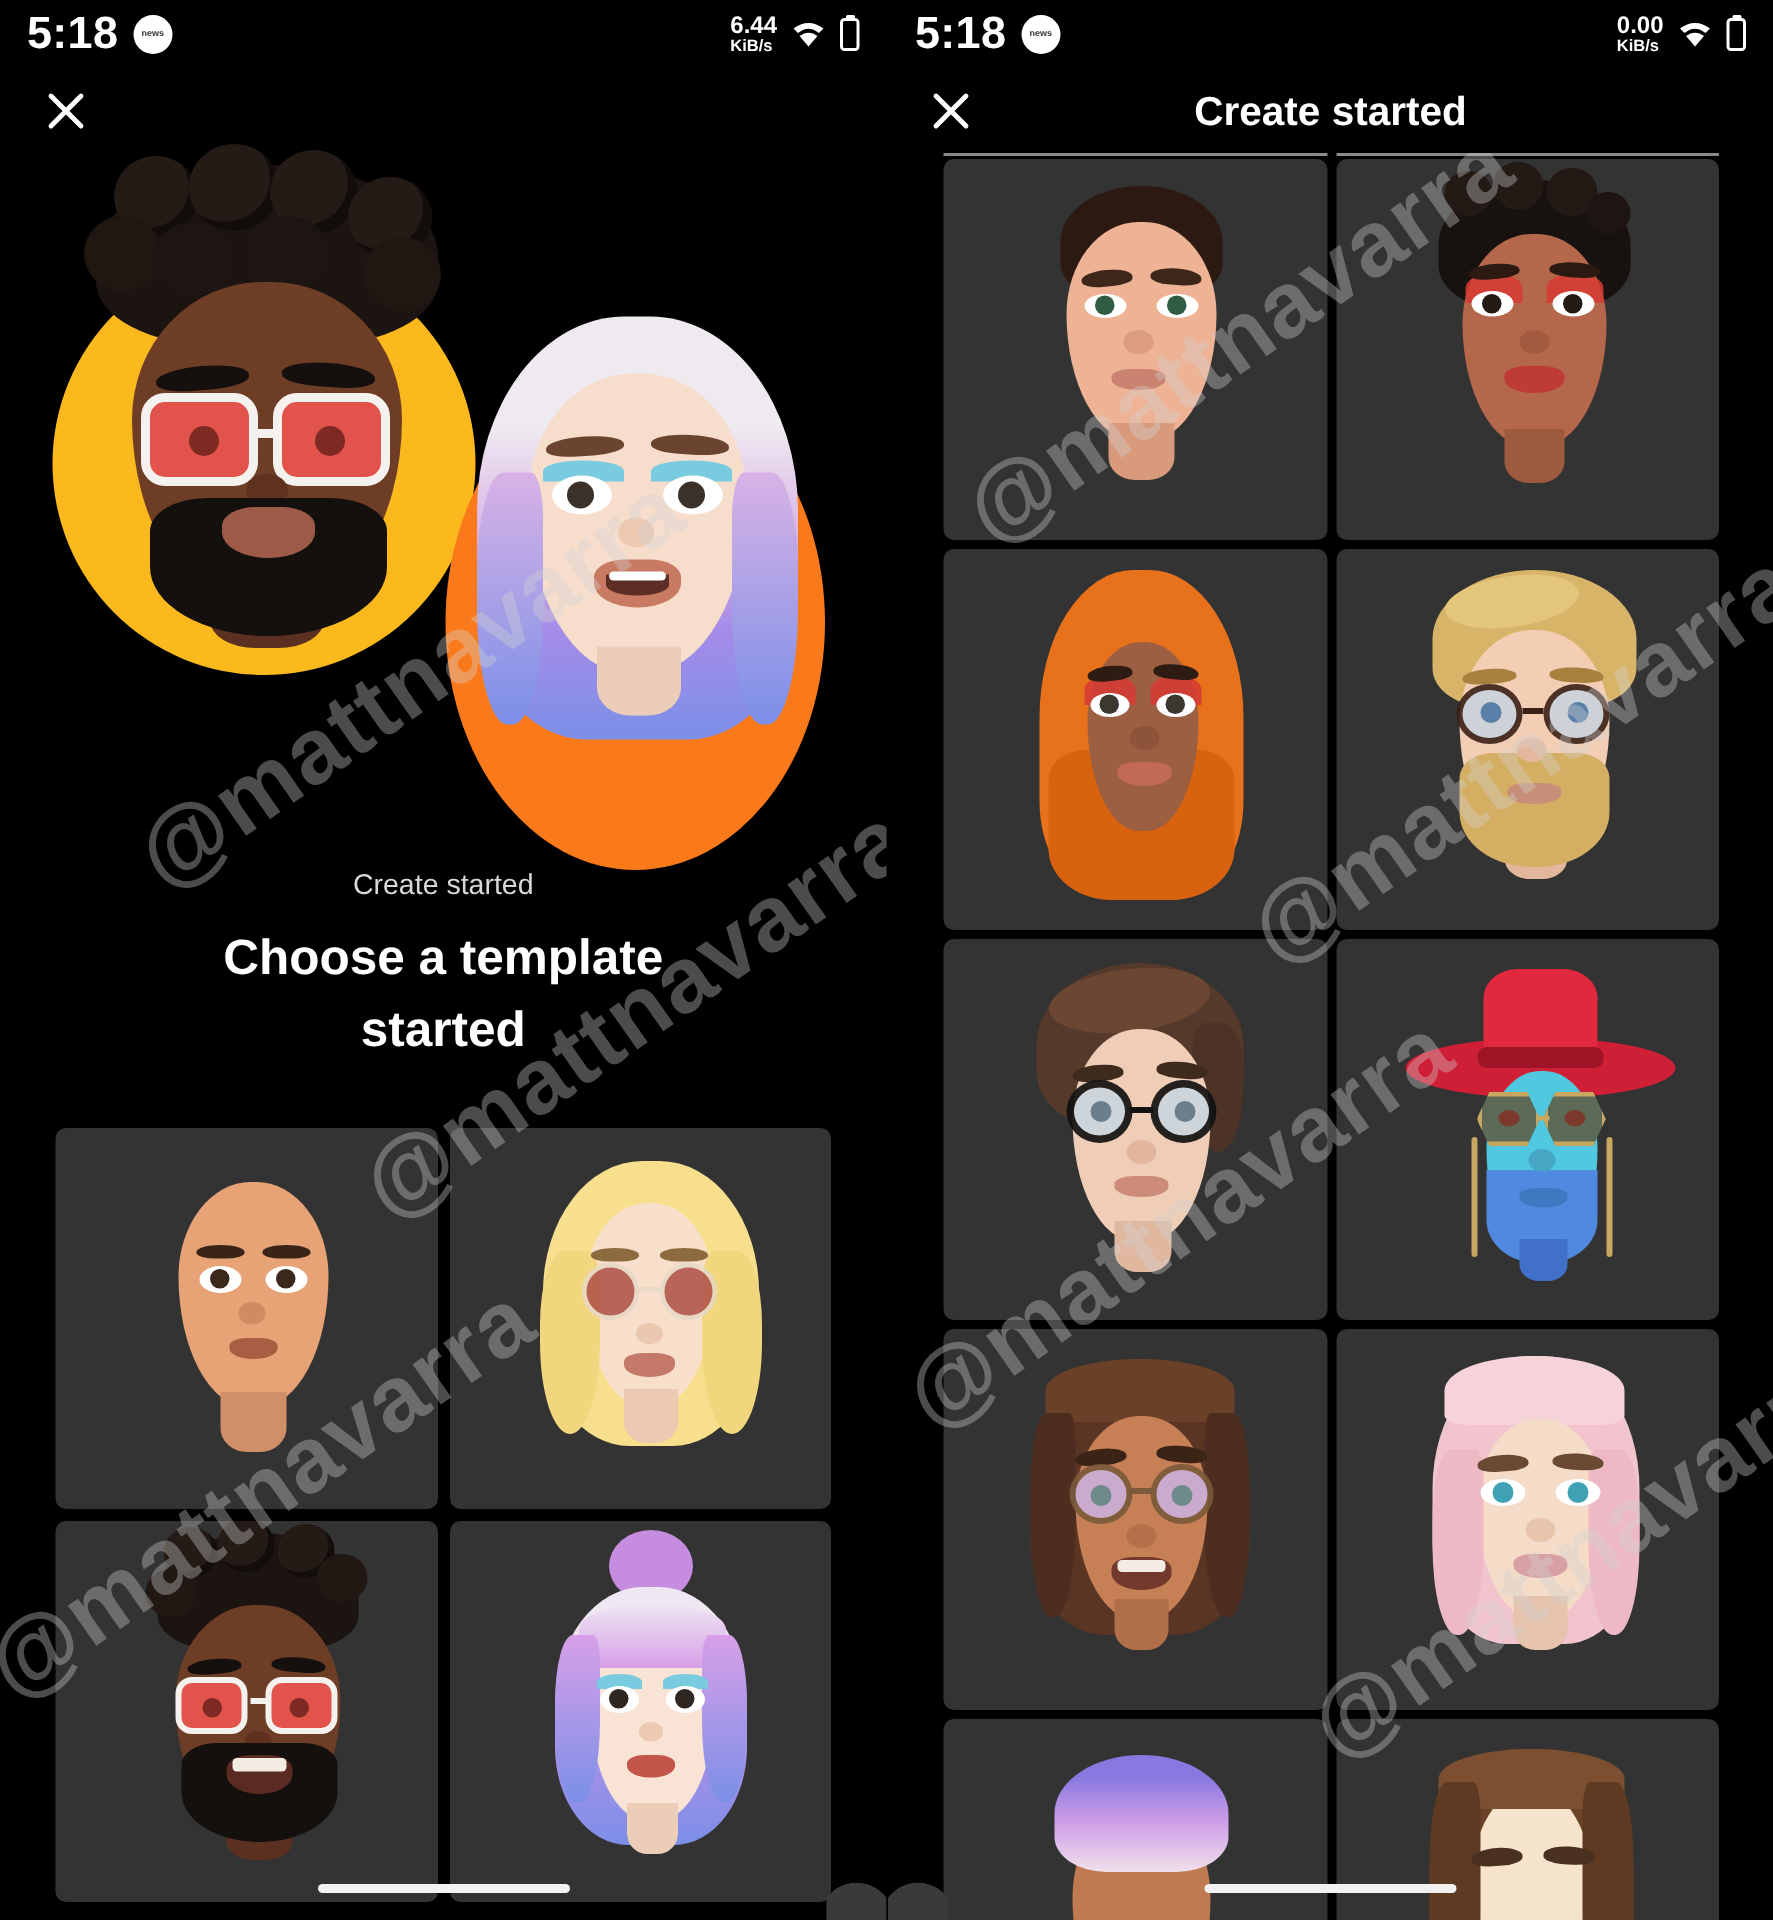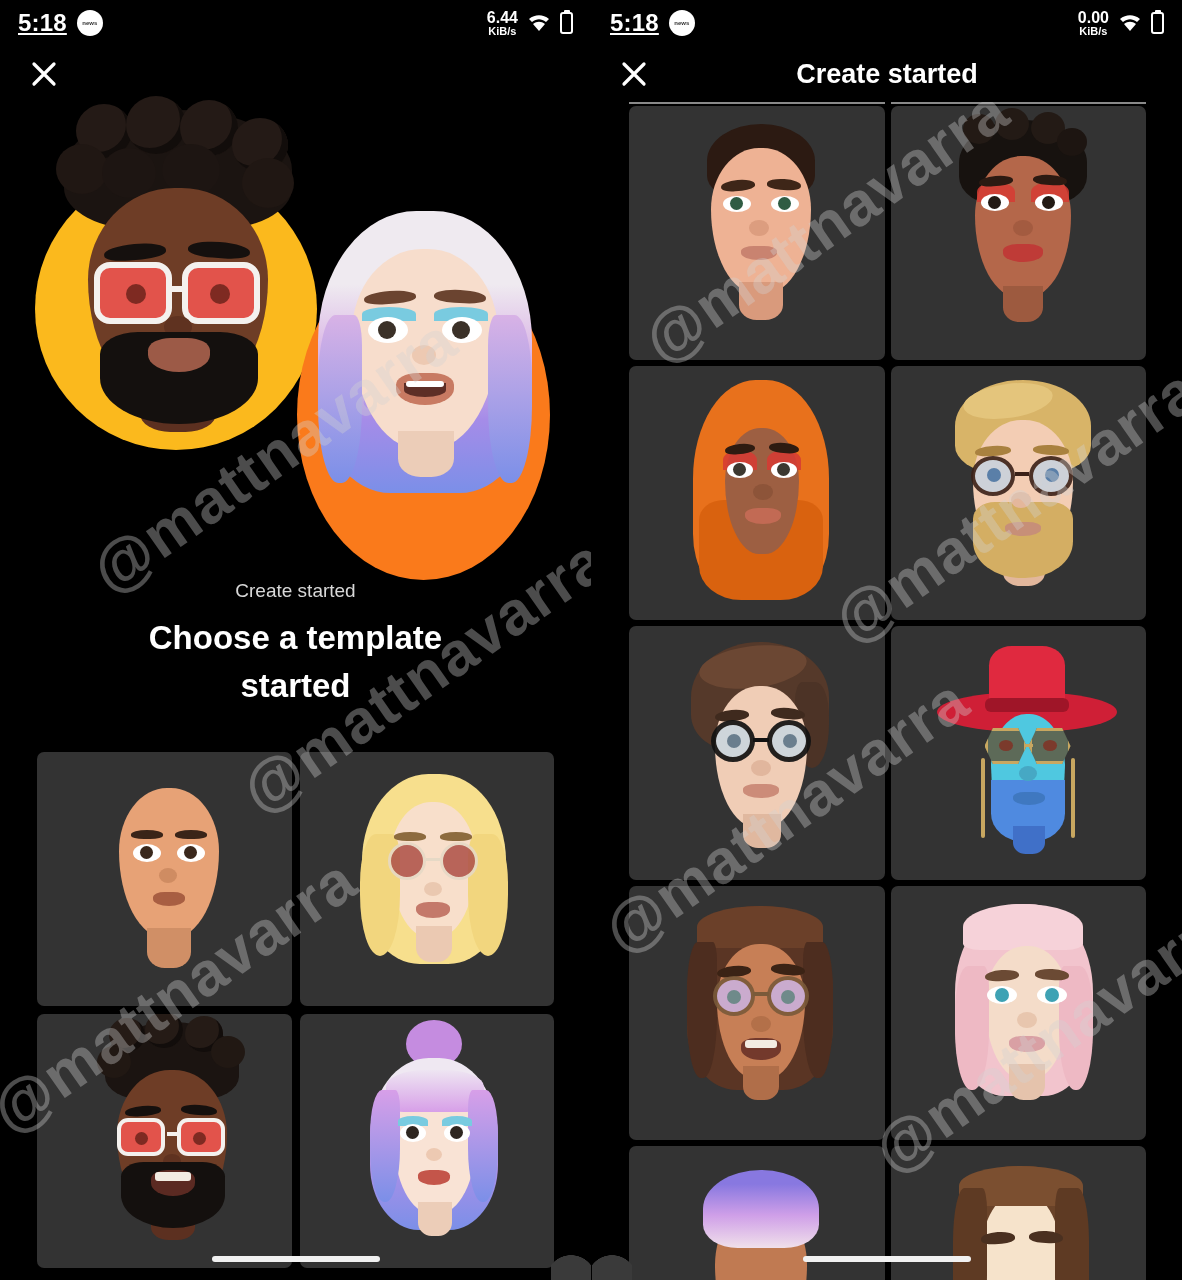--- a/index.html
+++ b/index.html
@@ -11,29 +11,29 @@
   .screens { display: flex; width: 1182px; height: 1280px; }
   .panel { position: relative; width: 591px; height: 1280px; background: #000; overflow: hidden; }
   .panel.right { border-left: 1px solid #000; }
 
   
   .statusbar {
     position: absolute; top: 0; left: 0; right: 0; height: 46px;
     display: flex; align-items: center; padding: 0 18px;
     color: #fff; z-index: 40;
   }
-  .sb-clock { font-size: 24px; font-weight: bold; letter-spacing: .2px; text-decoration: underline; }
+  .sb-clock { font-size: 30px; font-weight: bold; letter-spacing: .2px; }
   .sb-dot {
     width: 26px; height: 26px; border-radius: 50%; background: #fff;
     margin-left: 10px; display: flex; align-items: center; justify-content: center;
     overflow: hidden;
   }
   .sb-dot span { font-size: 6px; color: #333; font-weight: bold; line-height: 6px; text-align: center; }
   .sb-right { margin-left: auto; display: flex; align-items: center; gap: 9px; }
-  .sb-net { text-align: center; line-height: 1; }
+  .sb-net { line-height: 1; }
   .sb-net .v { font-size: 16px; font-weight: bold; }
   .sb-net .u { font-size: 11px; font-weight: bold; }
   .sb-wifi { width: 24px; height: 20px; }
   .sb-batt {
     width: 13px; height: 22px; border: 2px solid #fff; border-radius: 3px; position: relative;
   }
   .sb-batt::before {
     content: ""; position: absolute; top: -4px; left: 50%; transform: translateX(-50%);
     width: 6px; height: 3px; background: #fff; border-radius: 1px;
   }

